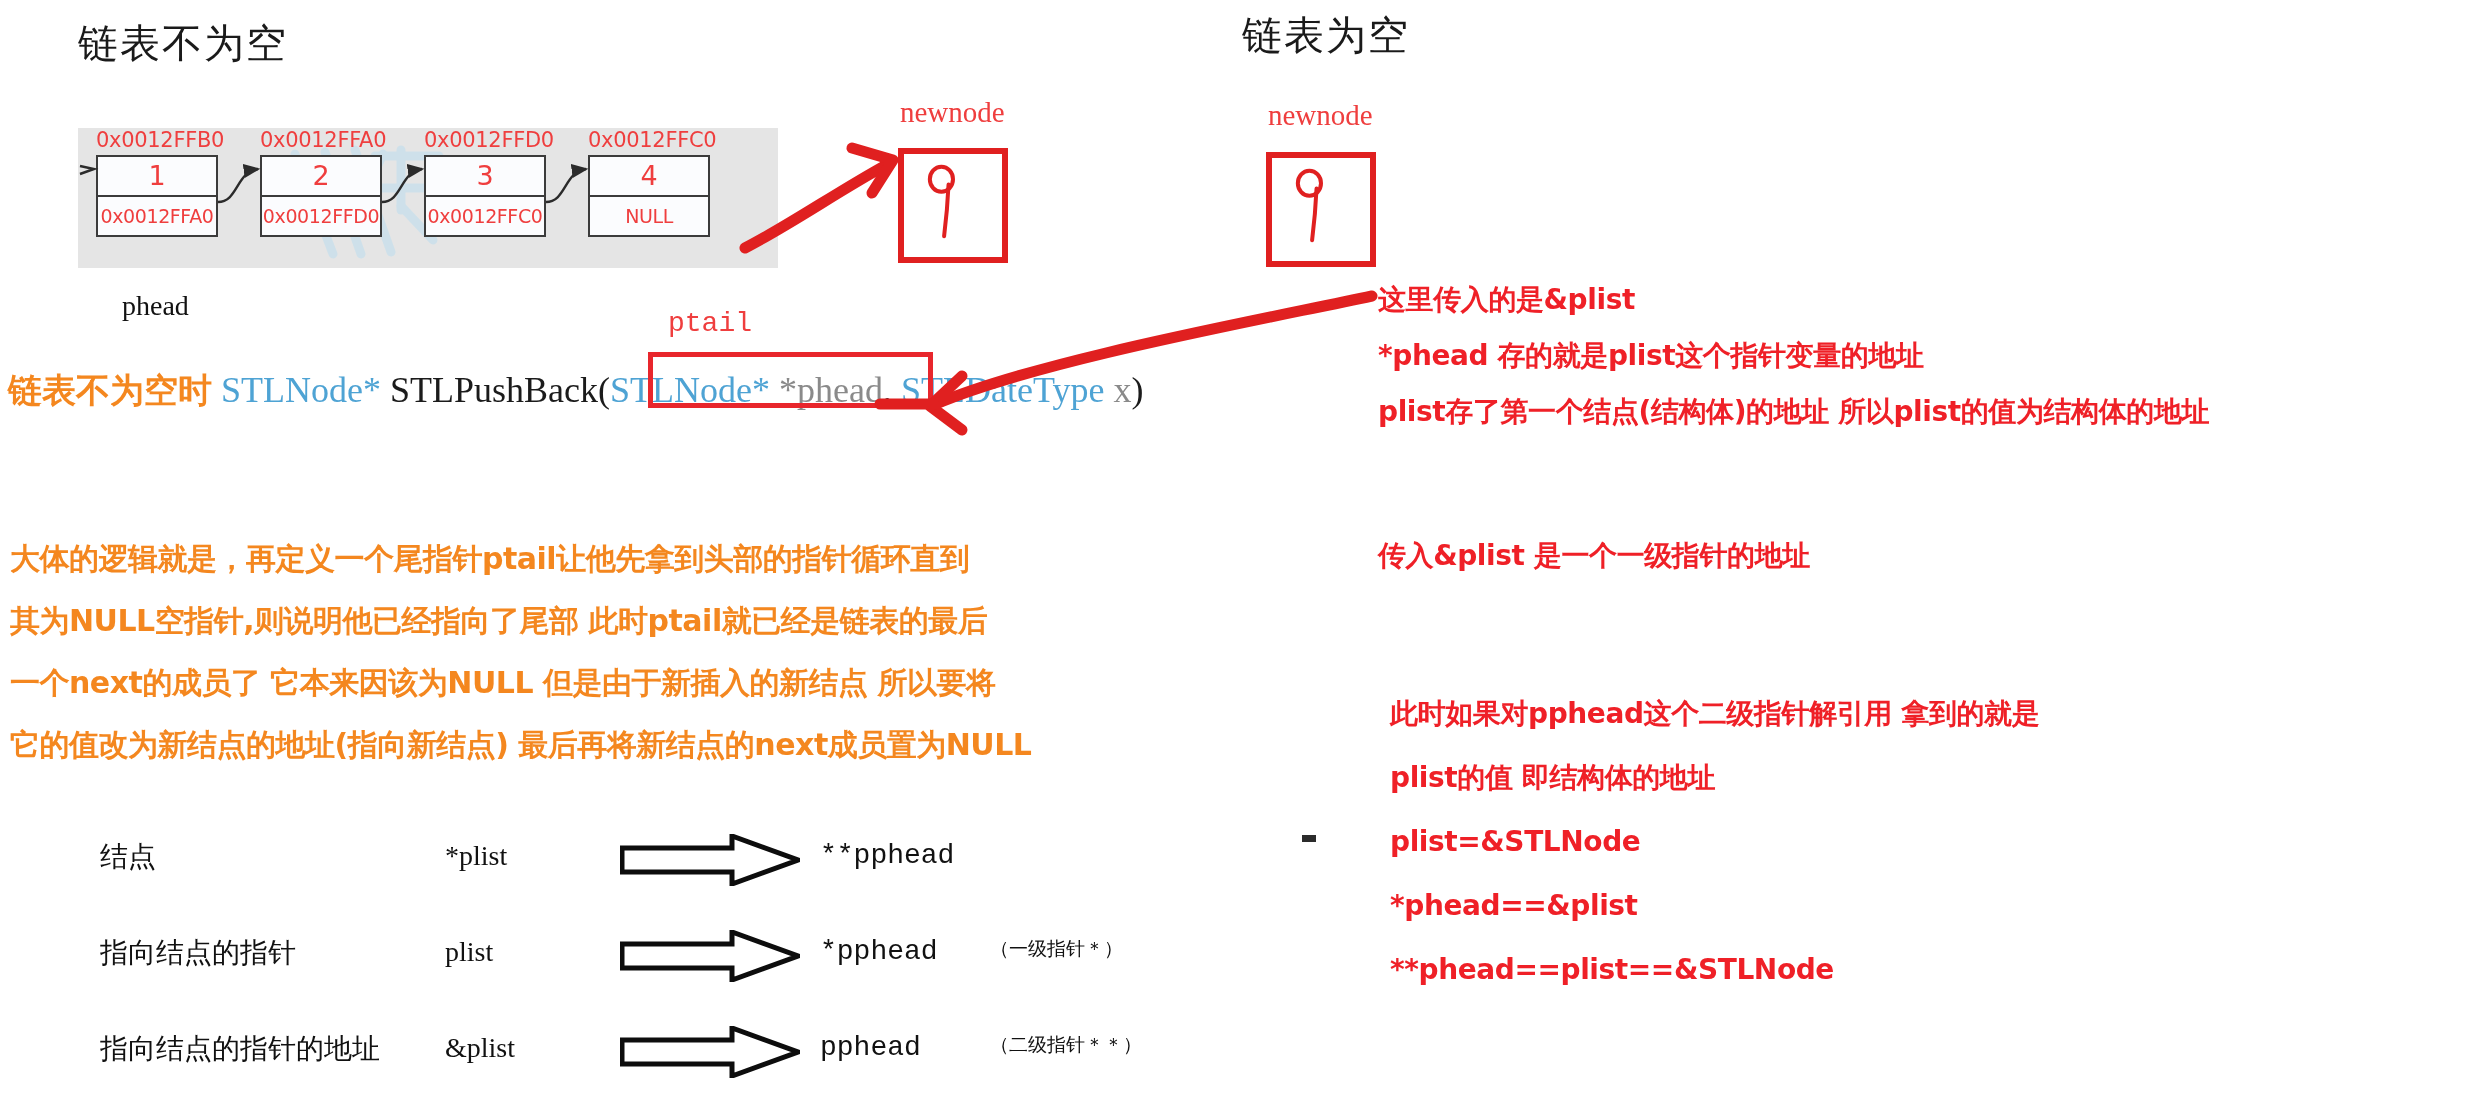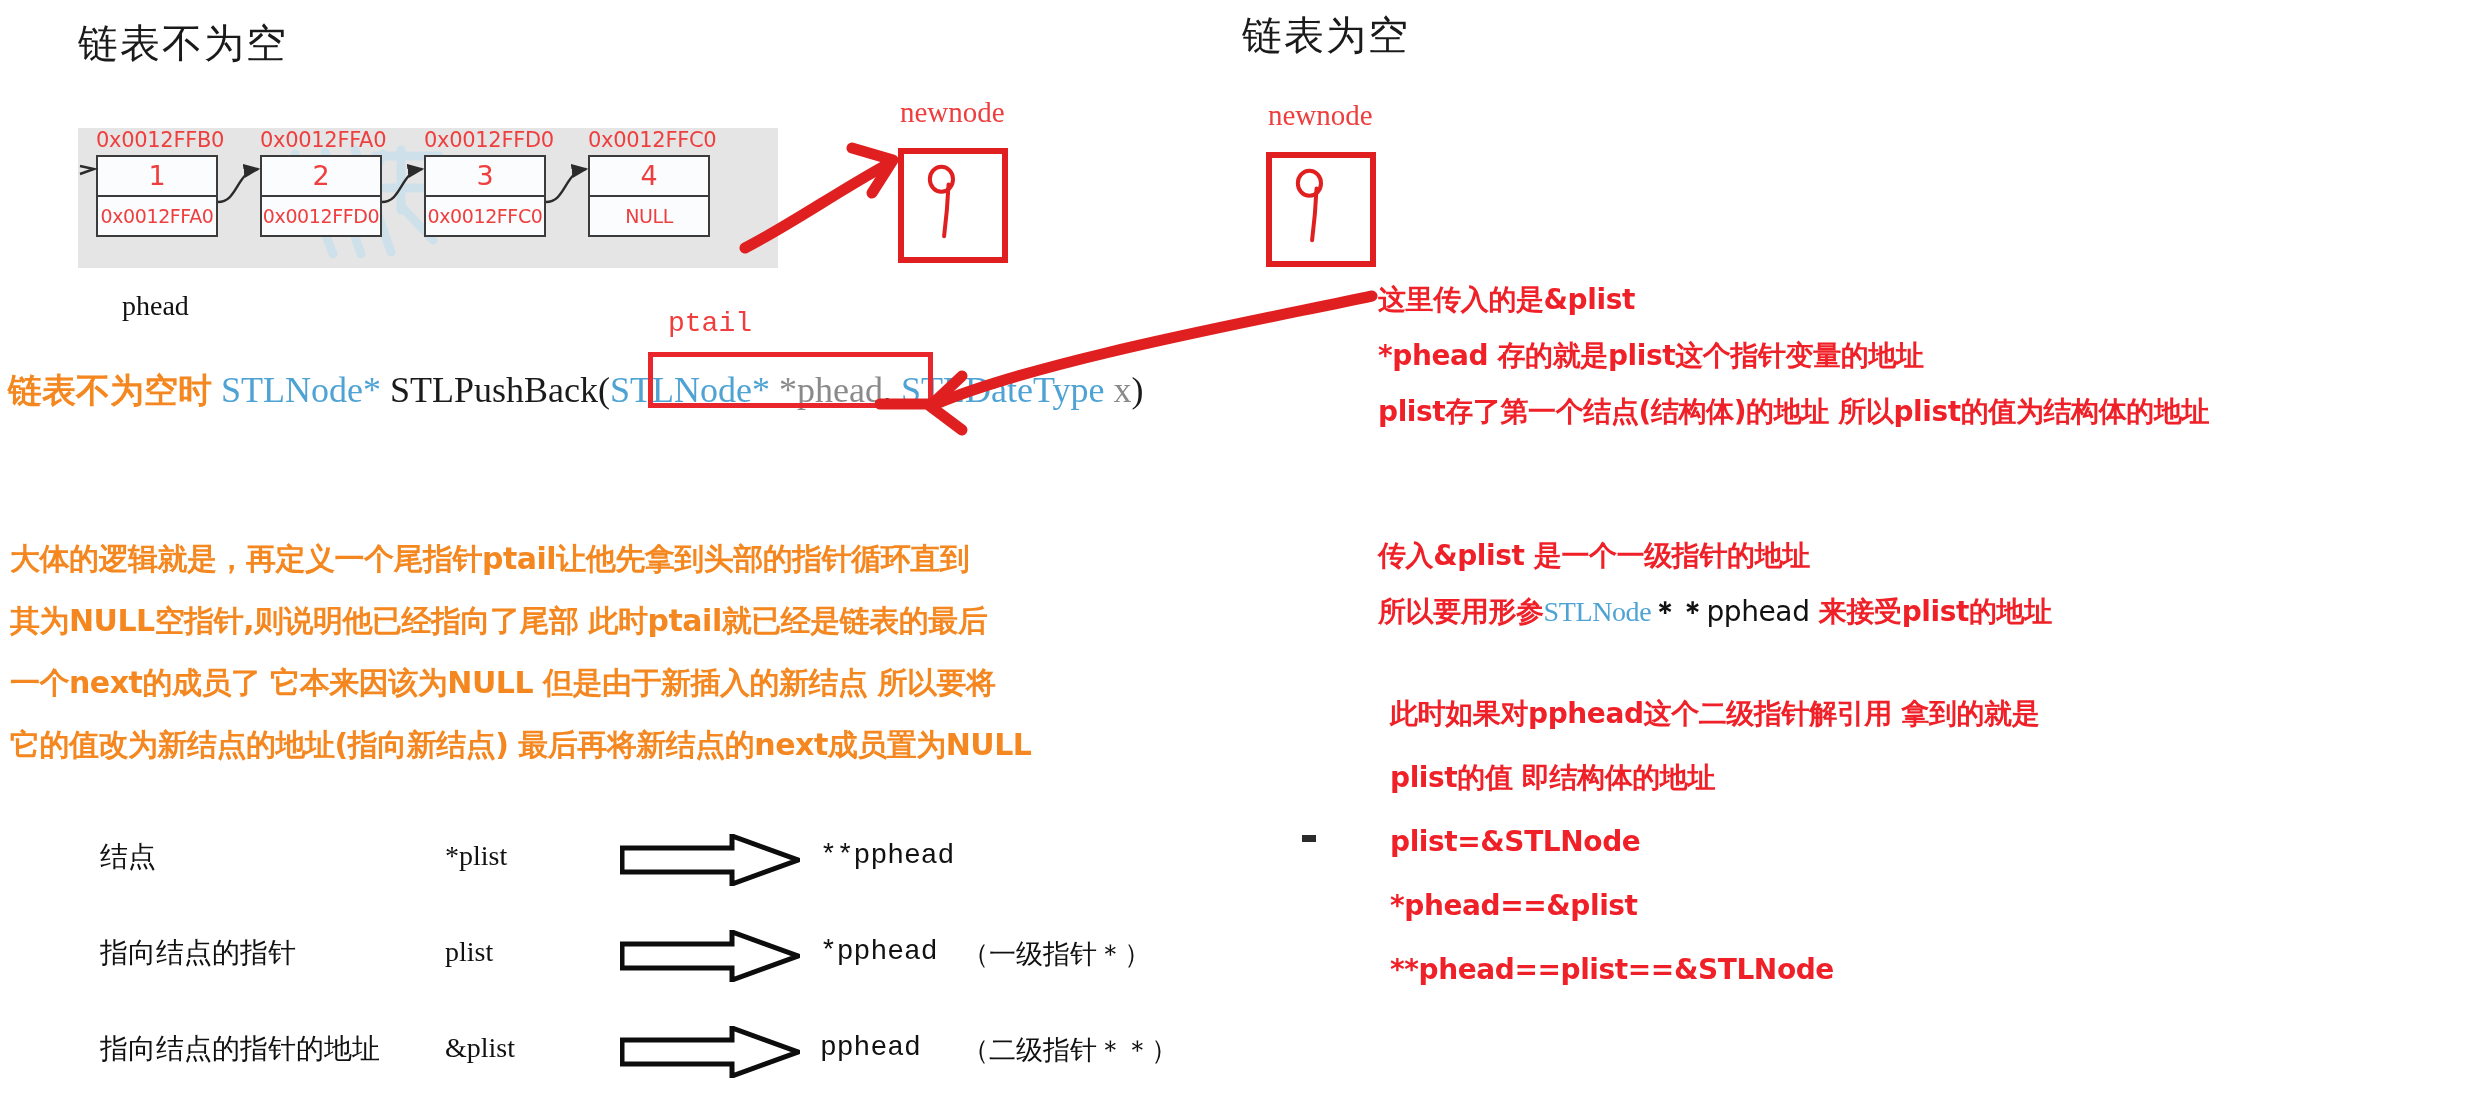--- a/index.html
+++ b/index.html
@@ -111,22 +111,22 @@
     font-family:Liberation Serif, serif;
   }
   .eq-arrow{position:absolute;left:520px;top:4px;width:180px;height:52px;}
   .eq-right{
     position:absolute;left:720px;top:10px;
     font-size:28px;color:#111;
     font-family:"Liberation Mono", monospace;
     white-space:nowrap;
   }
   .eq-note{
-    position:absolute;left:862px;top:10px;
-    font-size:27px;color:#111;
+    position:absolute;left:890px;top:10px;
+    font-size:19px;color:#111;
     font-family:"Liberation Serif", serif;
     white-space:nowrap;
   }
   #stray-dot{left:1302px;top:835px;width:14px;height:7px;background:#2b2b2b;}
 
   
   .red-block{
     color:#ef2027;
     font-family:"DejaVu Sans", sans-serif;
     font-size:28px;font-weight:bold;
@@ -287,21 +287,20 @@
 <div class="abs" id="stray-dot"></div>
 
 <div class="abs red-block" id="right-a">
   <div>这里传入的是&amp;plist</div>
   <div>*phead 存的就是plist这个指针变量的地址</div>
   <div>plist存了第一个结点(结构体)的地址 所以plist的值为结构体的地址</div>
 </div>
 
 <div class="abs red-block" id="right-b">
   <div>传入&amp;plist 是一个一级指针的地址</div>
-  <div><span>所以要用形参</span><span class="stl-blue">STLNode</span><span class="star-blk">＊＊</span><span class="pph-blk">pphead</span><span> 来接受plist的地址</span></div>
 </div>
 
 <div class="abs red-block" id="right-c">
   <div>此时如果对pphead这个二级指针解引用 拿到的就是</div>
   <div>plist的值 即结构体的地址</div>
   <div>plist=&amp;STLNode</div>
   <div>*phead==&amp;plist</div>
   <div>**phead==plist==&amp;STLNode</div>
 </div>
 

